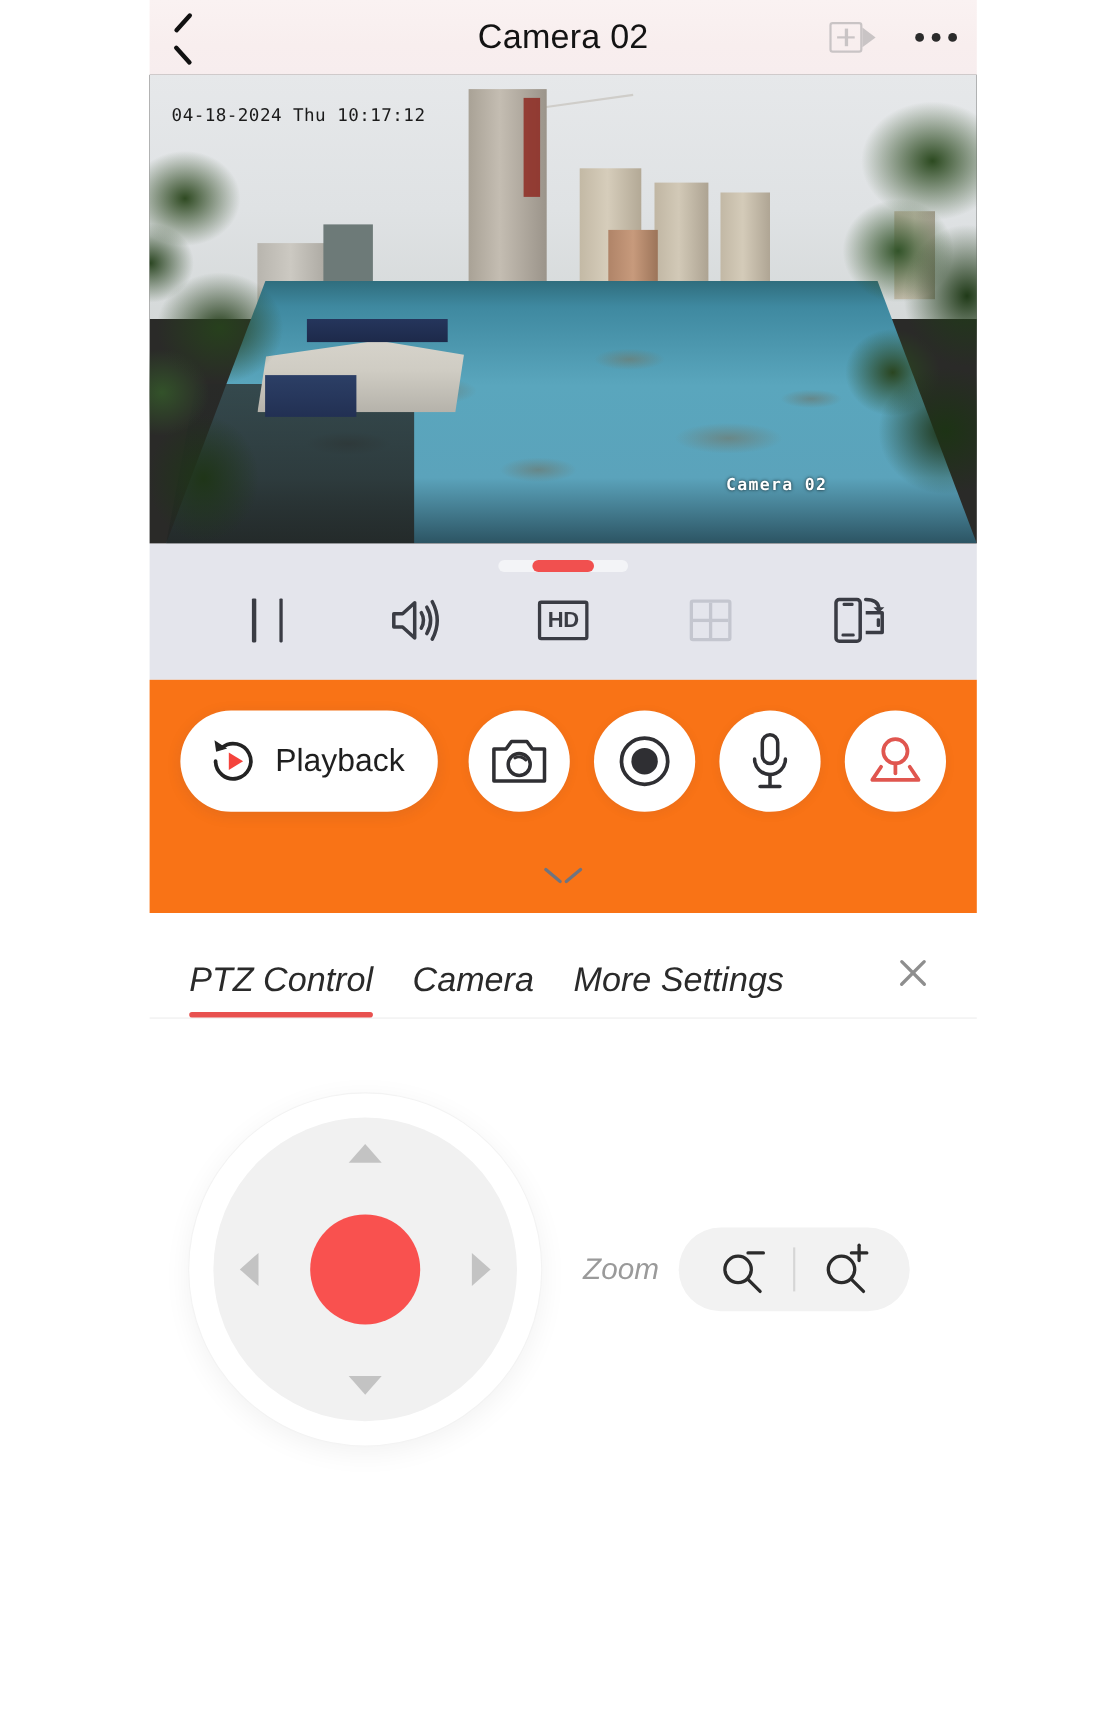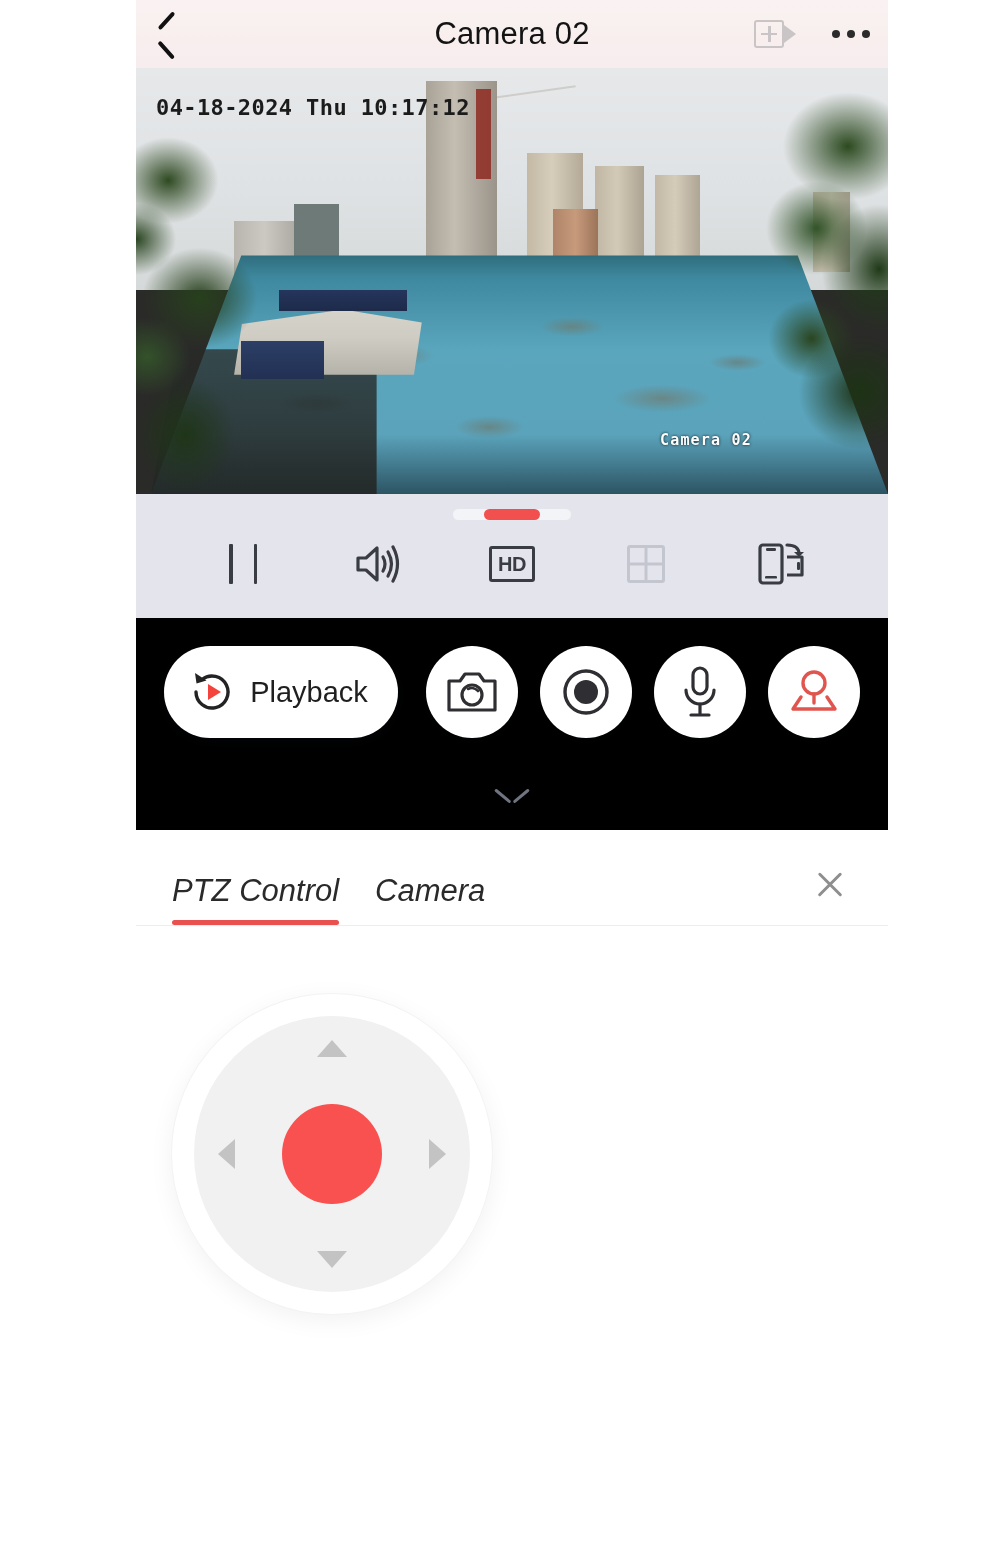--- a/index.html
+++ b/index.html
@@ -72,21 +72,21 @@
     position: relative; height: 426px; width: 100%;
     background: #2a2a28; overflow: hidden;
   }
   .sky {
     position: absolute; left: 0; top: 0; width: 100%; height: 52%;
     background: linear-gradient(180deg, #e6e8ea 0%, #dfe2e4 55%, #d5d9d9 100%);
   }
   .timestamp {
     position: absolute; left: 20px; top: 27px;
     font-family: "DejaVu Sans Mono", monospace;
-    font-size: 22px; font-weight: bold;
+    font-size: 16px; font-weight: normal;
     color: #1b1b1b;
     letter-spacing: .4px;
     z-index: 8;
   }
   .cam-label {
     position: absolute; right: 136px; bottom: 45px;
     font-family: "DejaVu Sans Mono", monospace;
     font-size: 15px; font-weight: bold; color: #ffffff;
     letter-spacing: 1.2px;
     text-shadow: 0 0 3px rgba(0,0,0,.85);
@@ -205,21 +205,21 @@
   .grid-ico::after  { content:""; position:absolute; top:50%; left:0; height:3px; width:100%; background:#c4c6cf; transform: translateY(-50%); }
   .hd-ico {
     width: 46px; height: 36px; border: 3.2px solid #3a3c44; border-radius: 3px;
     display: flex; align-items: center; justify-content: center;
     font-size: 20px; font-weight: bold; color: #3a3c44; letter-spacing: -.5px;
     font-family: "Liberation Sans", sans-serif;
   }
 
   
   .action-band {
-    background: #000000;
+    background: #f97316;
     padding: 28px 0 0;
     height: 212px;
     position: relative;
   }
   .actions {
     display: flex; align-items: center; justify-content: center; gap: 22px;
   }
   .circle-btn {
     width: 92px; height: 92px; border-radius: 50%;
     background: #ffffff;
@@ -475,30 +475,52 @@
       </div>
 
     </div>
     <div class="chevron-down"></div>
   </div>
 
   <div class="panel">
     <div class="tabs">
       <div class="tab active">PTZ Control</div>
       <div class="tab">Camera</div>
+      <div class="tab">More Settings</div>
       <div class="close-x"></div>
     </div>
 
     <div class="ptz-area">
       <div class="joystick">
         <div class="joystick-inner">
           <div class="arrow up"></div>
           <div class="arrow down"></div>
           <div class="arrow left"></div>
           <div class="arrow right"></div>
           <div class="knob"></div>
         </div>
       </div>
 
+      <div class="zoom-wrap">
+        <span class="zoom-label">Zoom</span>
+        <div class="zoom-pill">
+          <div class="zoom-btn">
+            <svg width="48" height="48" viewBox="0 0 48 48">
+              <circle cx="20" cy="24" r="12" fill="none" stroke="#2b2b2b" stroke-width="3"></circle>
+              <line x1="29" y1="33" x2="40" y2="44" stroke="#2b2b2b" stroke-width="3" stroke-linecap="round"></line>
+              <line x1="29" y1="9" x2="43" y2="9" stroke="#2b2b2b" stroke-width="3" stroke-linecap="round"></line>
+            </svg>
+          </div>
+          <div class="zoom-div"></div>
+          <div class="zoom-btn">
+            <svg width="48" height="48" viewBox="0 0 48 48">
+              <circle cx="20" cy="24" r="12" fill="none" stroke="#2b2b2b" stroke-width="3"></circle>
+              <line x1="29" y1="33" x2="40" y2="44" stroke="#2b2b2b" stroke-width="3" stroke-linecap="round"></line>
+              <line x1="29" y1="9" x2="43" y2="9" stroke="#2b2b2b" stroke-width="3" stroke-linecap="round"></line>
+              <line x1="36" y1="2" x2="36" y2="16" stroke="#2b2b2b" stroke-width="3" stroke-linecap="round"></line>
+            </svg>
+          </div>
+        </div>
+      </div>
     </div>
   </div>
 
 </div>
 
 </body></html>

